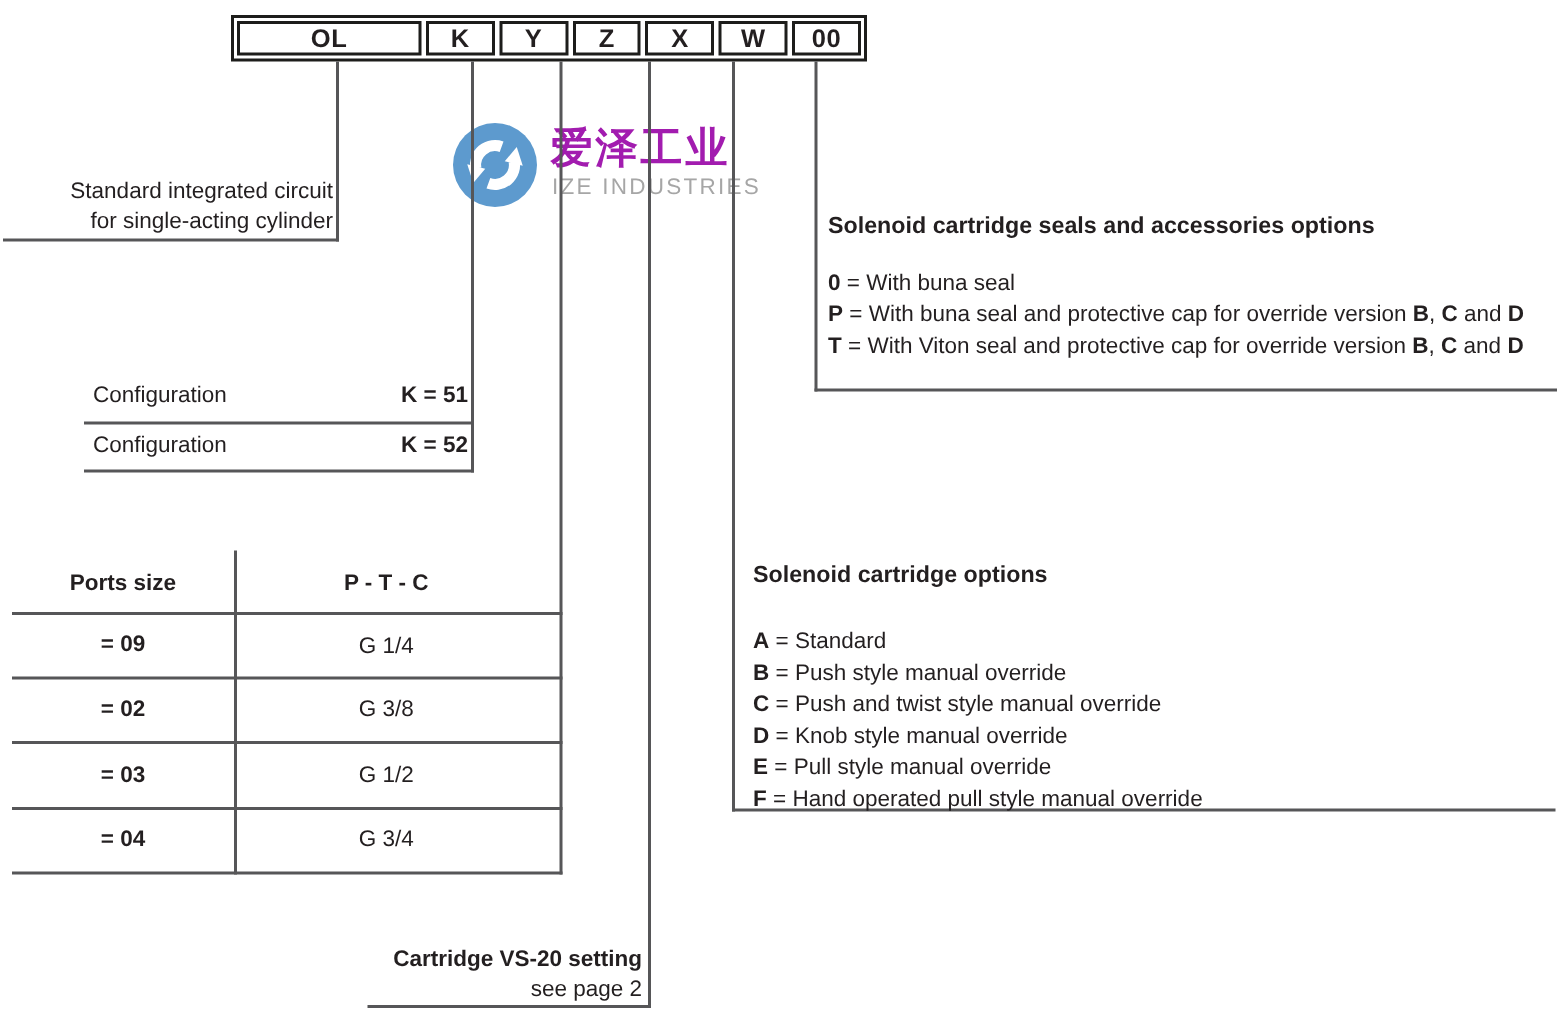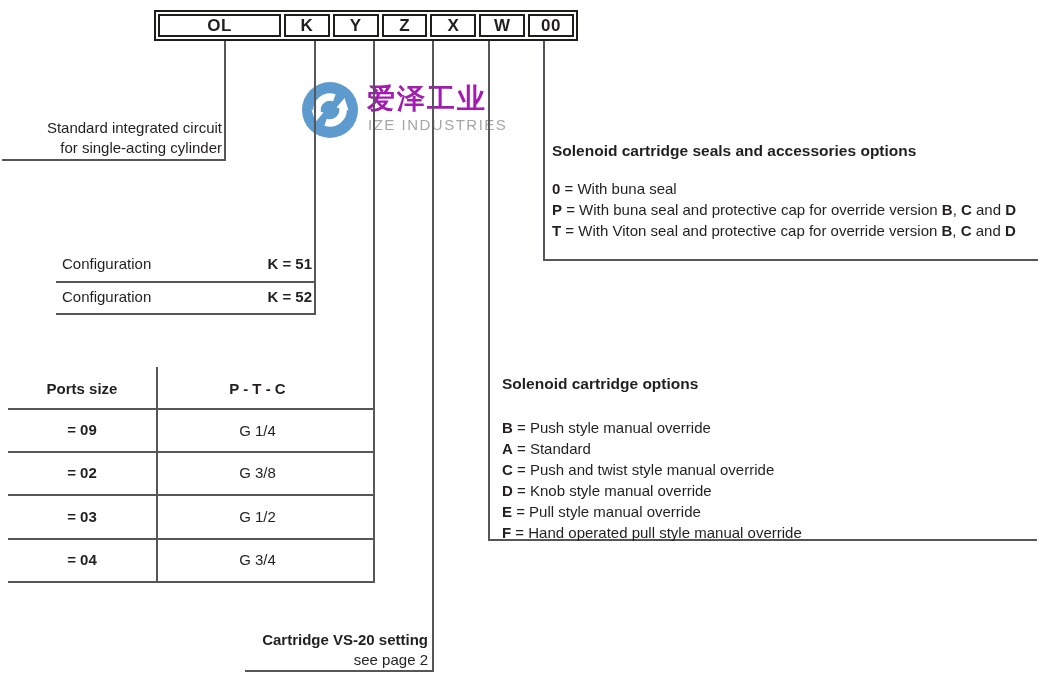--- a/index.html
+++ b/index.html
@@ -121,22 +121,22 @@
       </div>
   </div>
 
   <div class="txt vs30">
     <div class="b">Cartridge VS-20 setting</div>
     <div>see page 2</div>
   </div>
 
   <div class="sec-heading" style="left:502px;top:375px;">Solenoid cartridge options</div>
   <div class="item-list" style="left:502px;top:417px;" id="x-items">
+      <div><span class="b">A</span><span> = Standard</span></div>
       <div><span class="b">B</span><span> = Push style manual override</span></div>
-      <div><span class="b">A</span><span> = Standard</span></div>
       <div><span class="b">C</span><span> = Push and twist style manual override</span></div>
       <div><span class="b">D</span><span> = Knob style manual override</span></div>
       <div><span class="b">E</span><span> = Pull style manual override</span></div>
       <div><span class="b">F</span><span> = Hand operated pull style manual override</span></div>
     </div>
 
   <div class="sec-heading" style="left:552px;top:142px;">Solenoid cartridge seals and accessories options</div>
   <div class="item-list" style="left:552px;top:178px;" id="w-items">
       <div><span class="b">0</span><span> = With buna seal</span></div>
       <div><span class="b">P</span><span> = With buna seal and protective cap for override version </span><span class="b">B</span><span>, </span><span class="b">C</span><span> and </span><span class="b">D</span></div>

